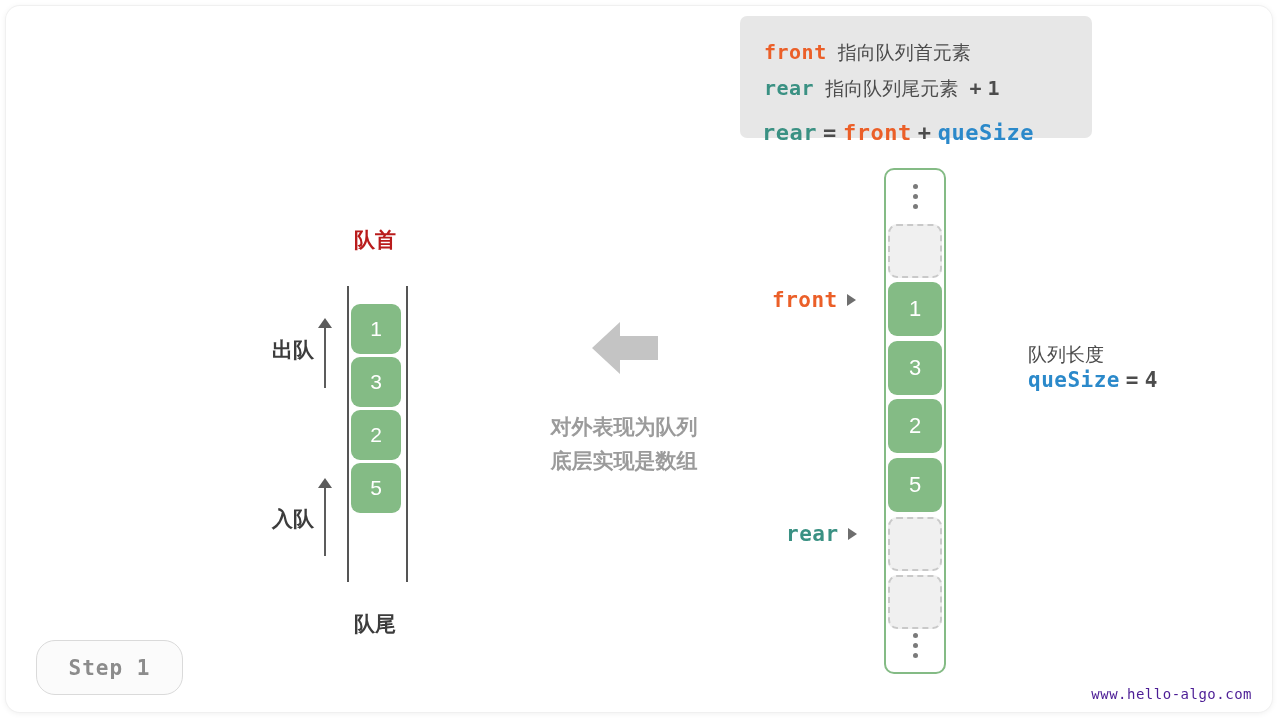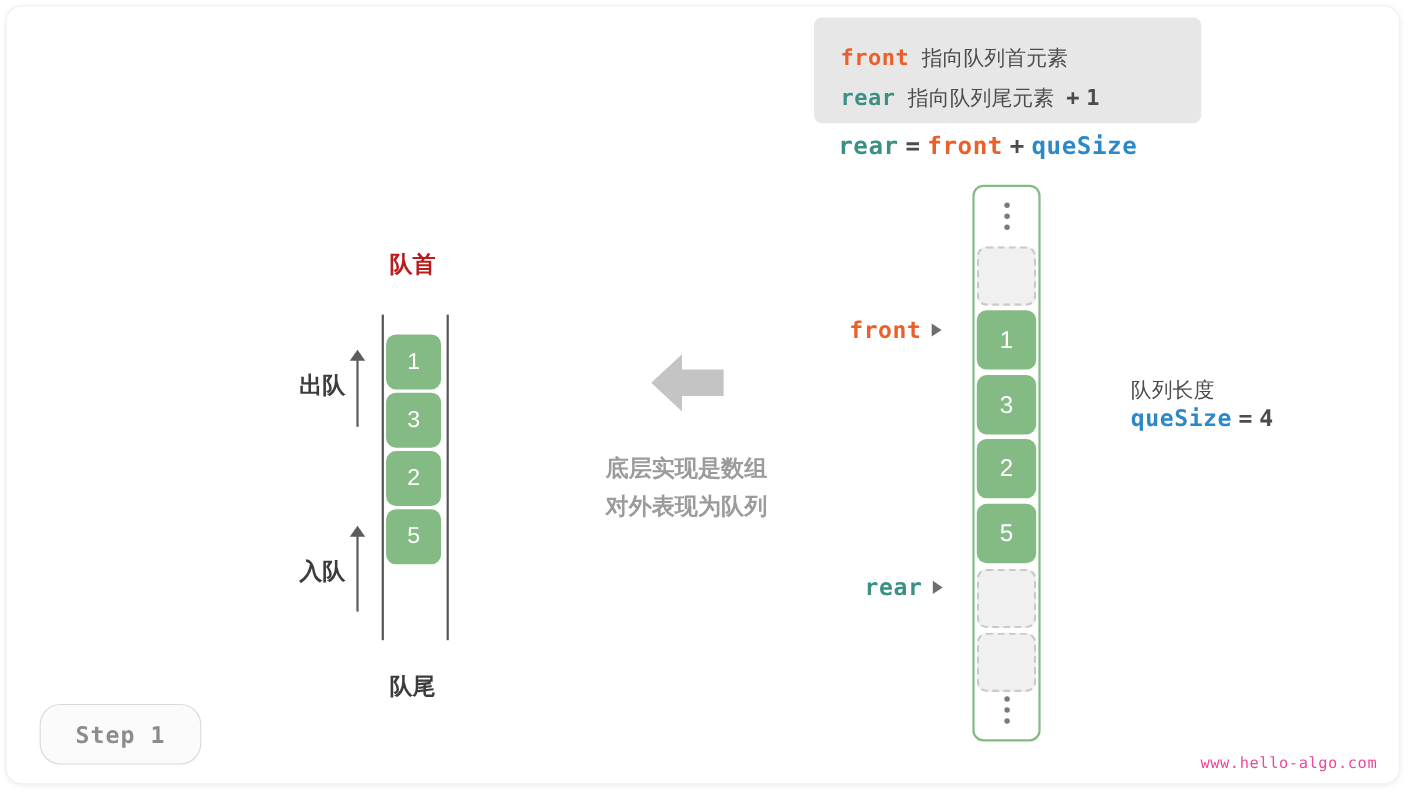--- a/index.html
+++ b/index.html
@@ -21,21 +21,21 @@
     width:1266px;height:706px;
     background:#ffffff;
     border-radius:14px;
     box-shadow:0 0 0 1px #f0f0f0, 0 1px 6px rgba(0,0,0,0.08);
   }
 
   
   #legend-box{
     position:absolute;
     left:740px;top:16px;
-    width:352px;height:96px;
+    width:352px;height:122px;
     background:#e7e7e7;
     border-radius:7px;
   }
   .legend-line{
     position:absolute;
     left:24px;
     white-space:nowrap;
     font-size:20px;
     line-height:20px;
   }
@@ -211,21 +211,21 @@
     font-size:21px;
     font-family:"DejaVu Sans Mono","Liberation Mono",monospace;
     font-weight:bold;
     letter-spacing:1px;
   }
 
   
   #watermark{
     position:absolute;
     right:28px;bottom:18px;
-    color:#ec4899;
+    color:#4c1d95;
     font-size:14px;
     font-family:"DejaVu Sans Mono","Liberation Mono",monospace;
     letter-spacing:0.5px;
     text-align:center;
   }
 </style>
 </head>
 <body>
 
 <div id="stage">
@@ -279,22 +279,22 @@
     <div class="n1">队列长度</div>
     <div class="n2">
       <span class="mono c-quesize">queSize</span><span>&nbsp;</span><span class="mono c-gray">=</span><span>&nbsp;</span><span class="mono c-gray">4</span>
     </div>
   </div>
 
   <svg id="big-arrow" viewBox="0 0 66 56">
     <path d="M0 28 L28 2 L28 16 L66 16 L66 40 L28 40 L28 54 Z" fill="#c4c4c4"></path>
   </svg>
   <div id="center-caption">
+    <div>对外表现为队列</div>
     <div>底层实现是数组</div>
-    <div>对外表现为队列</div>
   </div>
 
   <div id="queue-head-label">队首</div>
   <div id="queue-tail-label">队尾</div>
 
   <div class="rail" id="rail-left"></div>
   <div class="rail" id="rail-right"></div>
 
   <div class="qcell" style="top:304px;">1</div>
   <div class="qcell" style="top:357px;">3</div>

